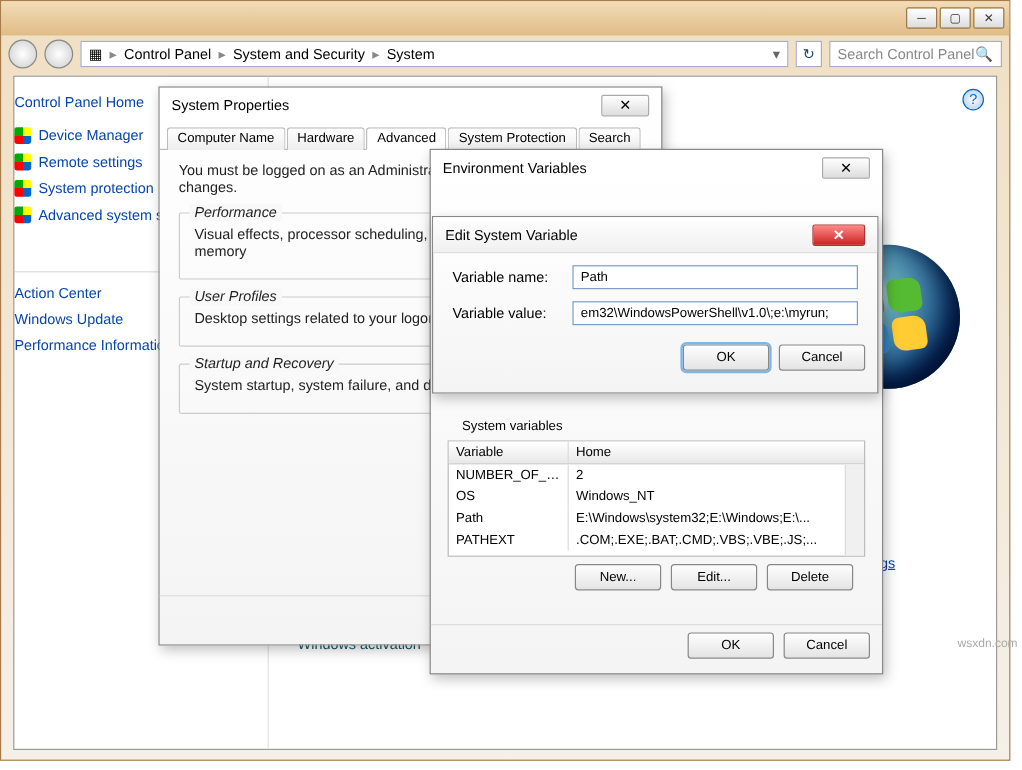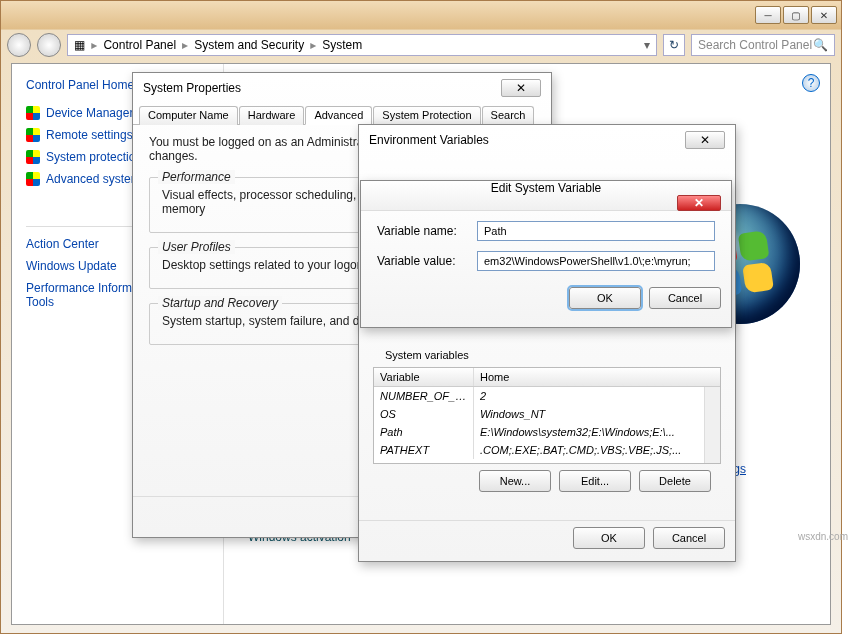--- a/index.html
+++ b/index.html
@@ -13,21 +13,21 @@
 .nav { height: 32px; display: flex; align-items: center; padding: 0 6px; gap: 6px; }
 .navcircle { width: 24px; height: 24px; border: 1px solid #888; border-radius: 50%; background: radial-gradient(#fff, #ccc); }
 .addr { flex: 1; height: 22px; background: #fff; border: 1px solid #aac; display: flex; align-items: center; padding: 0 6px; gap: 6px; font-size: 12px; }
 .addr .sep { color: #888; }
 .addr .drop { color: #666; }
 .refresh, .down { width: 22px; height: 22px; border: 1px solid #aac; background: #fff; display: flex; align-items: center; justify-content: center; color: #246; }
 .search { width: 144px; height: 22px; background: #fff; border: 1px solid #aac; display: flex; align-items: center; padding: 0 6px; color: #888; }
 .search .mg { margin-left: auto; color: #246; }
 
 .content { position: absolute; left: 10px; right: 10px; top: 62px; bottom: 8px; border: 1px solid #999; background: #fff; display: flex; }
-.side { width: 212px; padding: 14px 14px; border-right: 1px solid #e0e0e0; }
+.side { width: 212px; padding: 14px 0; border-right: 1px solid #e0e0e0; }
 .side a { color: #0645ad; text-decoration: none; }
 .side .hd { color: #0645ad; font-size: 12px; margin-bottom: 14px; display: block; }
 .side .lnk { display: flex; align-items: center; gap: 6px; margin: 8px 0; }
 .side .shield { width: 14px; height: 14px; display: inline-block; background: conic-gradient(#ff0 0 90deg, #06c 0 180deg, #f00 0 270deg, #0a0 0); border-radius: 2px; }
 .side hr { border: none; border-top: 1px solid #ddd; margin: 40px 0 10px; }
 .side .see { color: #666; font-size: 12px; margin-bottom: 10px; }
 
 .main { flex: 1; padding: 18px 24px; position: relative; }
 .help { position: absolute; right: 10px; top: 10px; width: 18px; height: 18px; border-radius: 50%; border: 1px solid #06c; color: #06c; background: radial-gradient(#fff, #cde 60%); display: flex; align-items: center; justify-content: center; }
 .row { display: flex; gap: 30px; margin: 4px 0; color: #444; }
@@ -57,26 +57,26 @@
 
 
 .dlg-env { left: 358px; top: 124px; width: 378px; height: 438px; }
 .sysvar-title { font-size: 11px; margin: 0 12px; }
 .tbl { border: 1px solid #bbb; background: #fff; margin-top: 6px; }
 .tbl-head { display: flex; background: linear-gradient(#fff, #e8e8e8); border-bottom: 1px solid #ccc; }
 .tbl-head div, .tbl-row div { padding: 3px 6px; font-size: 11px; }
 .col1 { width: 100px; border-right: 1px solid #ddd; white-space: nowrap; overflow: hidden; text-overflow: ellipsis; }
 .col2 { flex: 1; white-space: nowrap; overflow: hidden; text-overflow: ellipsis; }
 .tbl-body { height: 76px; overflow: hidden; position: relative; }
-.tbl-row { display: flex; font-style: italic; }
+.tbl-row { display: flex; }
 .scroll { position: absolute; right: 0; top: 0; bottom: 0; width: 16px; background: #f0f0f0; border-left: 1px solid #ddd; }
 
 
 .dlg-edit { left: 360px; top: 180px; width: 372px; height: 148px; }
-.dlg-edit .dlg-title { background: linear-gradient(#fff, #f0f0f0); border-bottom: 1px solid #ddd; flex-direction: column; }
+.dlg-edit .dlg-title { background: linear-gradient(#fff, #f0f0f0); border-bottom: 1px solid #ddd; }
 .edit-close { margin-left: auto; width: 44px; height: 18px; border: 1px solid #a33; border-radius: 2px; background: linear-gradient(#f88, #c22); color: #fff; display: flex; align-items: center; justify-content: center; font-weight: bold; }
 .formrow { display: flex; align-items: center; margin: 10px 16px; font-size: 11px; }
 .formrow label { width: 100px; }
 .formrow input { flex: 1; border: 1px solid #7a9cc6; height: 20px; padding: 0 6px; font-size: 11px; }
 
 .watermark { position: absolute; right: 4px; bottom: 100px; color: #aaa; font-size: 10px; transform: rotate(0); }
 </style>
 </head>
 <body>
 

